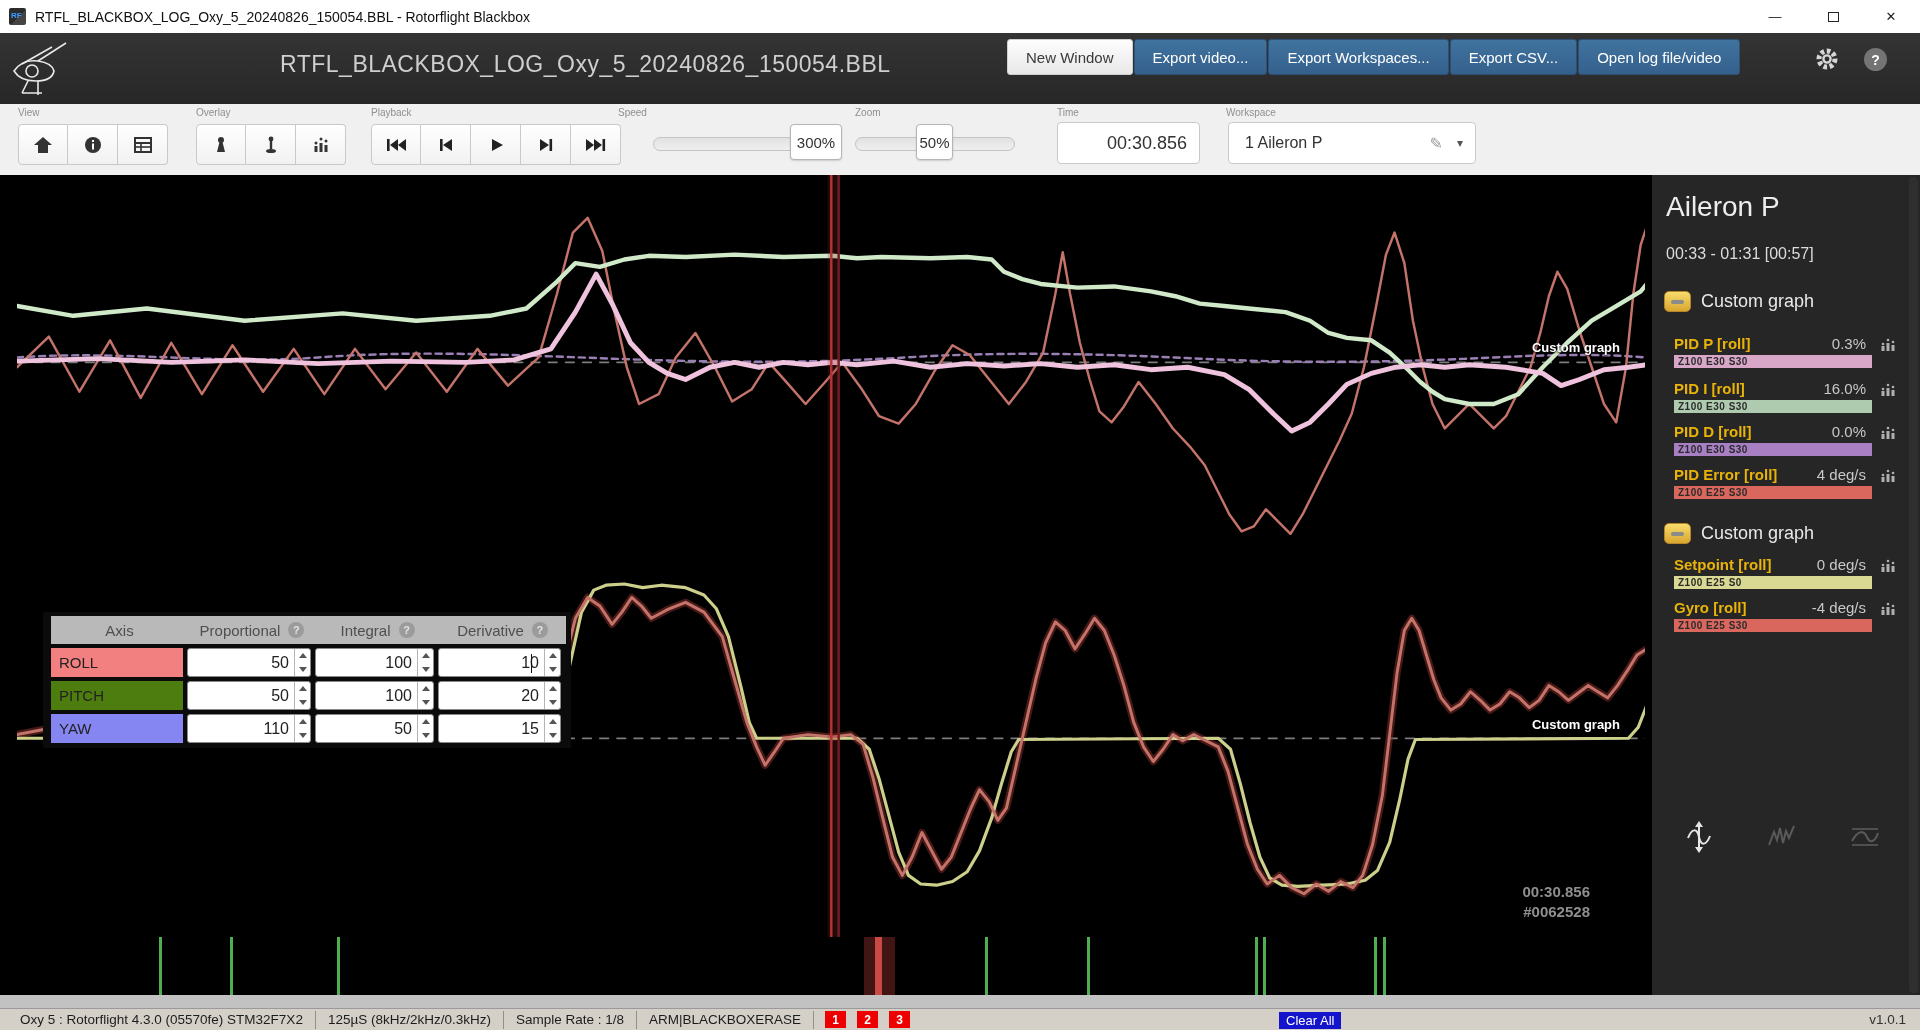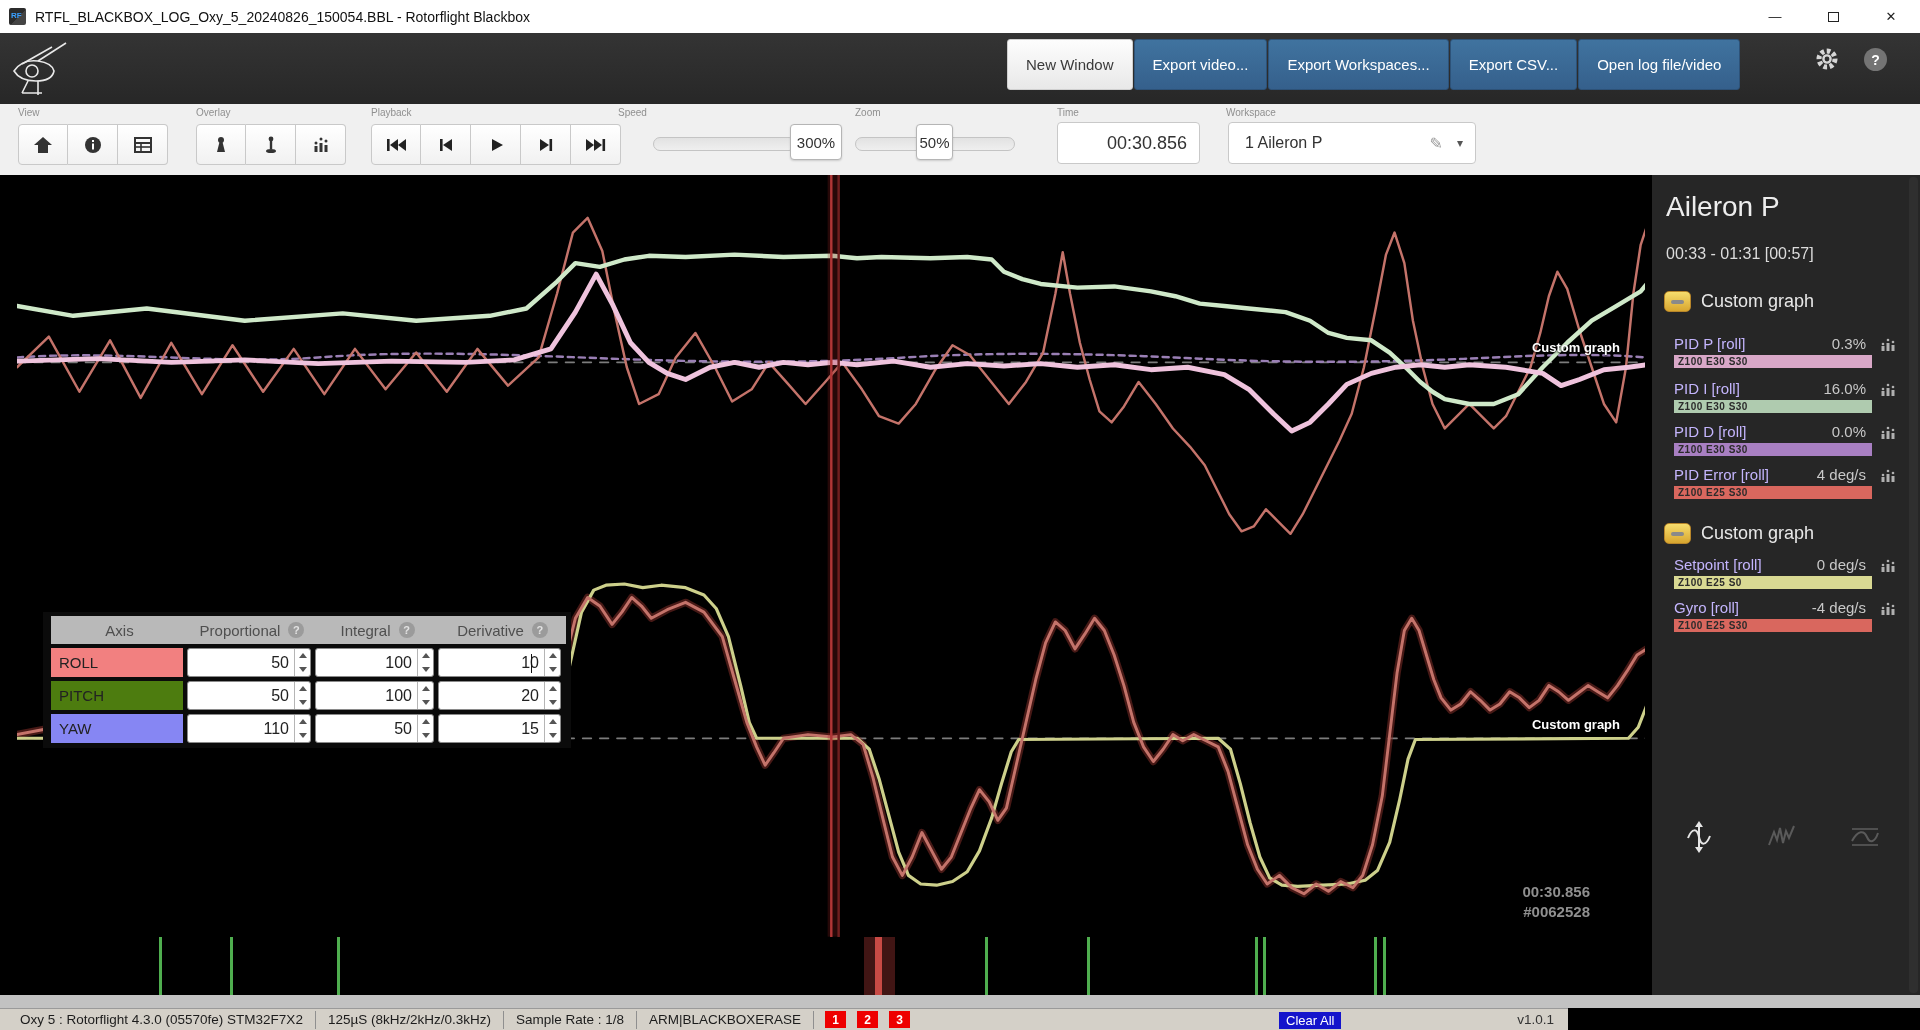--- a/index.html
+++ b/index.html
@@ -21,21 +21,21 @@
   
   .header { position:absolute; left:0; top:33px; width:1920px; height:71px;
     background:linear-gradient(#343434,#272727); }
   .heli { position:absolute; left:8px; top:4px; }
   .logo-text { position:absolute; left:74px; top:6px; }
   .logo-line1 { font-style:italic; font-weight:bold; font-size:26px; letter-spacing:0.5px; }
   .logo-rotor { color:#1d7ad4; } .logo-flight { color:#fff; }
   .logo-sub { color:#f2f2f2; font-size:15px; margin-top:2px; margin-left:3px; }
   .file-title { position:absolute; left:280px; top:18px; font-size:23px; color:#cfcfcf; letter-spacing:0.5px; }
   .hdr-buttons { position:absolute; left:1007px; top:6px; display:flex; gap:1px; }
-  .hbtn { height:51px; display:flex; align-items:center; justify-content:center;
+  .hbtn { height:36px; display:flex; align-items:center; justify-content:center;
     font-size:15px; border-radius:3px; padding:0 18px; cursor:default; }
   .hbtn.light { background:linear-gradient(#fdfdfd,#e8e8e8); color:#3a3a3a; border:1px solid #cfcfcf; }
   .hbtn.blue  { background:linear-gradient(#40739f,#35608c); color:#fff; border:1px solid #2d5278; }
   .hdr-gear { position:absolute; left:1814px; top:13px; width:26px; height:26px; }
   .hdr-help { position:absolute; left:1864px; top:15px; width:23px; height:23px; border-radius:50%;
     background:#747474; color:#fff; font-weight:bold; font-size:14px;
     display:flex; align-items:center; justify-content:center; }
 
   
   .toolbar { position:absolute; left:0; top:104px; width:1920px; height:71px; background:#f0f0f0; }
@@ -98,35 +98,35 @@
   .sidebar { position:absolute; left:1652px; top:175px; width:268px; height:820px; background:#262626; }
   .sb-title { position:absolute; left:14px; top:16px; font-size:28px; color:#ededed; }
   .sb-range { position:absolute; left:14px; top:70px; font-size:16px; color:#dcdcdc; }
   .grp-header { position:absolute; left:12px; display:flex; align-items:center; }
   .grp-toggle { width:27px; height:21px; border-radius:5px; border:1px solid #b8862a;
     background:linear-gradient(#f7dd6d,#d8a62f); display:flex; align-items:center; justify-content:center; }
   .grp-toggle .minus { width:13px; height:4px; border-radius:2px; background:#8a8a8a; }
   .grp-label { margin-left:10px; font-size:18px; color:#e8e8e8; }
   .field { position:absolute; left:22px; width:198px; }
   .f-row { display:flex; align-items:center; height:17px; }
-  .f-name { flex:1; font-size:15px; color:#c4b5fd; }
+  .f-name { flex:1; font-size:15px; color:#eab308;font-weight:bold; }
   .f-value { font-size:15px; color:#c8c8c8; margin-right:6px; }
   .f-icon { position:absolute; right:-26px; top:2px; }
   .f-bar { margin-top:3px; height:13px; display:flex; align-items:center;
     font-size:10px; font-weight:bold; color:#2b2b2b; padding-left:4px; letter-spacing:0.5px; }
   .sb-tools { position:absolute; left:0; top:645px; width:100%; display:flex; justify-content:space-between;
     padding:0 40px 0 32px; }
   .graph-setup { position:absolute; left:10px; top:695px; width:224px; height:40px;
     background:linear-gradient(#ffffff,#ececec); border:1px solid #bbb; border-radius:4px;
     display:flex; align-items:center; justify-content:center; font-size:17px; color:#333; }
   .side-scroll { position:absolute; right:2px; top:2px; width:9px; height:816px; background:#2f2f2f; border-radius:4px; }
 
   
   .scroll-strip { position:absolute; left:0; top:995px; width:1920px; height:13px; background:#c2c2c2; }
-  .statusbar { position:absolute; left:0; top:1008px; width:1568px; height:22px; background:#d4d0c8;
+  .statusbar { position:absolute; left:0; top:1008px; width:1920px; height:22px; background:#d4d0c8;
     border-top:1px solid #9a9a9a; display:flex; align-items:center; font-size:13.5px; color:#1c1c1c; }
   .seg { padding:0 12px; border-right:1px solid #8f8f8f; height:18px; display:flex; align-items:center; }
   .seg:first-child { margin-left:8px; }
   .badge { width:21px; height:17px; background:#ee0000; color:#fff; font-weight:bold; font-size:12px;
     display:flex; align-items:center; justify-content:center; margin-left:11px; }
   .clear-all { position:absolute; left:1279px; top:3px; height:17px; background:#1414cc; color:#fff;
     padding:0 7px; font-size:13px; display:flex; align-items:center; }
   .version { position:absolute; right:14px; color:#333; }
 </style>
 </head>
@@ -147,20 +147,21 @@
 <div class="header">
   <svg class="heli" width="64" height="62" viewBox="0 0 64 62">
     <g fill="none" stroke="#e8e8e8" stroke-width="1.6">
       <path d="M6 34 Q14 22 30 24 Q44 26 46 34 Q44 44 28 44 Q12 44 6 34 Z"></path>
       <path d="M30 24 L58 6"></path>
         <path d="M14 27 L44 10"></path>
       <path d="M20 44 L14 56 M30 44 L30 58 M14 56 L34 56"></path>
       <circle cx="24" cy="34" r="6"></circle>
     </g>
   </svg>
+  <div class="file-title">RTFL_BLACKBOX_LOG_Oxy_5_20240826_150054.BBL</div>
   <div class="hdr-buttons">
     <div class="hbtn light">New Window</div>
     <div class="hbtn blue">Export video...</div>
     <div class="hbtn blue">Export Workspaces...</div>
     <div class="hbtn blue">Export CSV...</div>
     <div class="hbtn blue">Open log file/video</div>
   </div>
   <svg class="hdr-gear" viewBox="0 0 26 26">
     <circle cx="13" cy="13" r="8" fill="none" stroke="#d6d6d6" stroke-width="5" stroke-dasharray="3.6 2.6"></circle>
     <circle cx="13" cy="13" r="3.6" fill="none" stroke="#d6d6d6" stroke-width="2.4"></circle>

